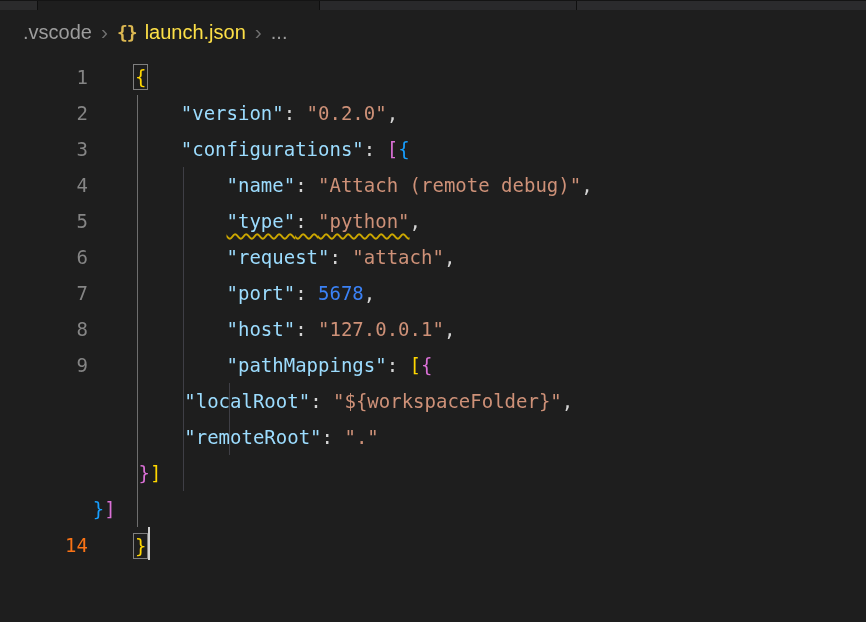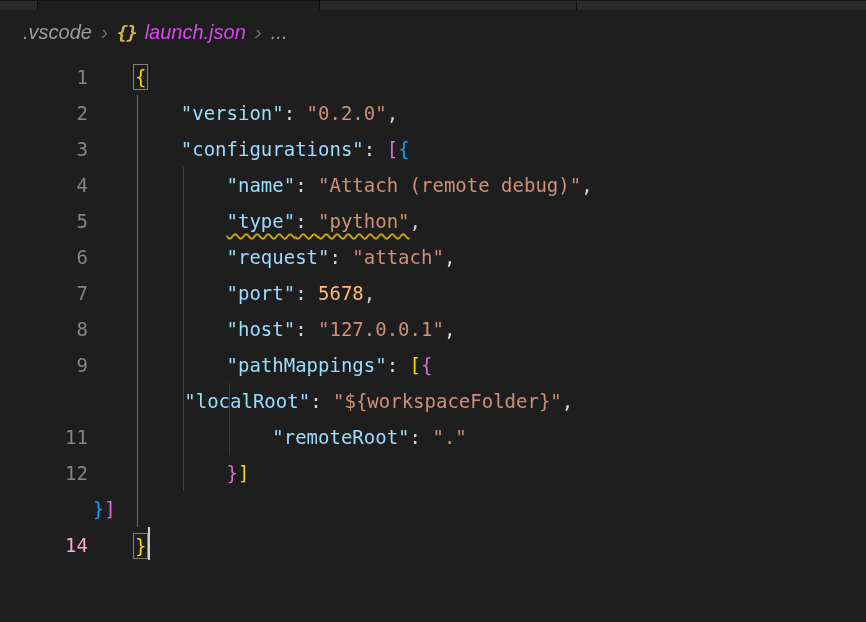--- a/index.html
+++ b/index.html
@@ -18,49 +18,49 @@
   .seg-left{left:0;width:37px;background:#2b2b2c}
   .seg-active{left:38px;width:281px;background:#1e1e1e}
   .seg-mid{left:320px;width:256px;background:#29292b}
   .seg-right{left:577px;width:289px;background:#2b2b2d}
   .tabsep{position:absolute;top:0;width:1px;height:100%;background:#0f0f0f}
   .tabsep.s1{left:37px}.tabsep.s2{left:319px}.tabsep.s3{left:576px}
 
   
   .breadcrumb{
     height:45px;display:flex;align-items:center;
-    padding-left:23px;background:#1e1e1e;font-size:20px;font-style:italic;
+    padding-left:23px;background:#1e1e1e;font-size:20px;
   }
   .crumb{cursor:default}
   .crumb.dim{color:#9d9d9d}
-  .crumb.file{color:#d946ef}
+  .crumb.file{color:#fde047}
   .bc-sep{color:#6f6f6f;font-size:21px;margin:0 9px;transform:translateY(-1px)}
   .json-icon{
     color:#dcb852;font-family:"DejaVu Sans Mono",monospace;
     font-weight:bold;font-size:18px;letter-spacing:-1px;margin-right:8px;
   }
 
   
   .editor{
     position:relative;
     padding-top:4px;
     font-family:"DejaVu Sans Mono", monospace;
     font-size:19px;
     height:563px;
   }
   .line{display:flex;height:36px;line-height:36px;white-space:pre}
   .num{flex:none;width:88px;text-align:right;color:#858585;user-select:none}
-  .num.active{color:#f9a8d4}
+  .num.active{color:#f97316}
   .codetext{margin-left:47px;white-space:pre}
 
   .tk-ws{color:#d4d4d4}
   .tk-pun{color:#d4d4d4}
   .tk-key{color:#9cdcfe}
   .tk-str{color:#ce9178}
-  .tk-num{color:#fdba74}
+  .tk-num{color:#3b82f6}
   .tk-b1{color:#ffd700}
   .tk-b2{color:#da70d6}
   .tk-b3{color:#179fff}
 
   .match{outline:1px solid #7f7f7f;outline-offset:1px}
 
   .squiggly{
     text-decoration-line:underline;
     text-decoration-style:wavy;
     text-decoration-color:#cca700;
@@ -104,22 +104,22 @@
       <div class="line"><span class="num">1</span><span class="codetext"><span class="tk-b1 match">{</span></span></div>
       <div class="line"><span class="num">2</span><span class="codetext"><span class="tk-ws">    </span><span class="tk-key">"version"</span><span class="tk-pun">: </span><span class="tk-str">"0.2.0"</span><span class="tk-pun">,</span></span></div>
       <div class="line"><span class="num">3</span><span class="codetext"><span class="tk-ws">    </span><span class="tk-key">"configurations"</span><span class="tk-pun">: </span><span class="tk-b2">[</span><span class="tk-b3">{</span></span></div>
       <div class="line"><span class="num">4</span><span class="codetext"><span class="tk-ws">        </span><span class="tk-key">"name"</span><span class="tk-pun">: </span><span class="tk-str">"Attach (remote debug)"</span><span class="tk-pun">,</span></span></div>
       <div class="line"><span class="num">5</span><span class="codetext"><span class="tk-ws">        </span><span class="tk-key squiggly">"type"</span><span class="tk-pun squiggly">: </span><span class="tk-str squiggly">"python"</span><span class="tk-pun">,</span></span></div>
       <div class="line"><span class="num">6</span><span class="codetext"><span class="tk-ws">        </span><span class="tk-key">"request"</span><span class="tk-pun">: </span><span class="tk-str">"attach"</span><span class="tk-pun">,</span></span></div>
       <div class="line"><span class="num">7</span><span class="codetext"><span class="tk-ws">        </span><span class="tk-key">"port"</span><span class="tk-pun">: </span><span class="tk-num">5678</span><span class="tk-pun">,</span></span></div>
       <div class="line"><span class="num">8</span><span class="codetext"><span class="tk-ws">        </span><span class="tk-key">"host"</span><span class="tk-pun">: </span><span class="tk-str">"127.0.0.1"</span><span class="tk-pun">,</span></span></div>
       <div class="line"><span class="num">9</span><span class="codetext"><span class="tk-ws">        </span><span class="tk-key">"pathMappings"</span><span class="tk-pun">: </span><span class="tk-b1">[</span><span class="tk-b2">{</span></span></div>
       <div class="line"><span class="codetext"><span class="tk-ws">            </span><span class="tk-key">"localRoot"</span><span class="tk-pun">: </span><span class="tk-str">"${workspaceFolder}"</span><span class="tk-pun">,</span></span></div>
-      <div class="line"><span class="num">11</span><span class="codetext"><span class="tk-ws">            </span><span class="tk-key">"remoteRoot"</span><span class="tk-pun">: </span><span class="tk-str">"."</span></span></div>
-      <div class="line"><span class="num">12</span><span class="codetext"><span class="tk-ws">        </span><span class="tk-b2">}</span><span class="tk-b1">]</span></span></div>
+      <div class="line"><span class="codetext"><span class="tk-ws">            </span><span class="tk-key">"remoteRoot"</span><span class="tk-pun">: </span><span class="tk-str">"."</span></span></div>
+      <div class="line"><span class="codetext"><span class="tk-ws">        </span><span class="tk-b2">}</span><span class="tk-b1">]</span></span></div>
       <div class="line"><span class="codetext"><span class="tk-ws">    </span><span class="tk-b3">}</span><span class="tk-b2">]</span></span></div>
       <div class="line"><span class="num active">14</span><span class="codetext"><span class="tk-b1 match">}</span><span class="cursor"></span></span></div>
     </div>
   <div id="guides">
       <div class="guide active" style="left: 137px; top: 36px; height: 432px;"></div>
       <div class="guide" style="left: 182.812px; top: 108px; height: 324px;"></div>
       <div class="guide" style="left: 228.625px; top: 324px; height: 72px;"></div>
     </div>
 </div>
 

